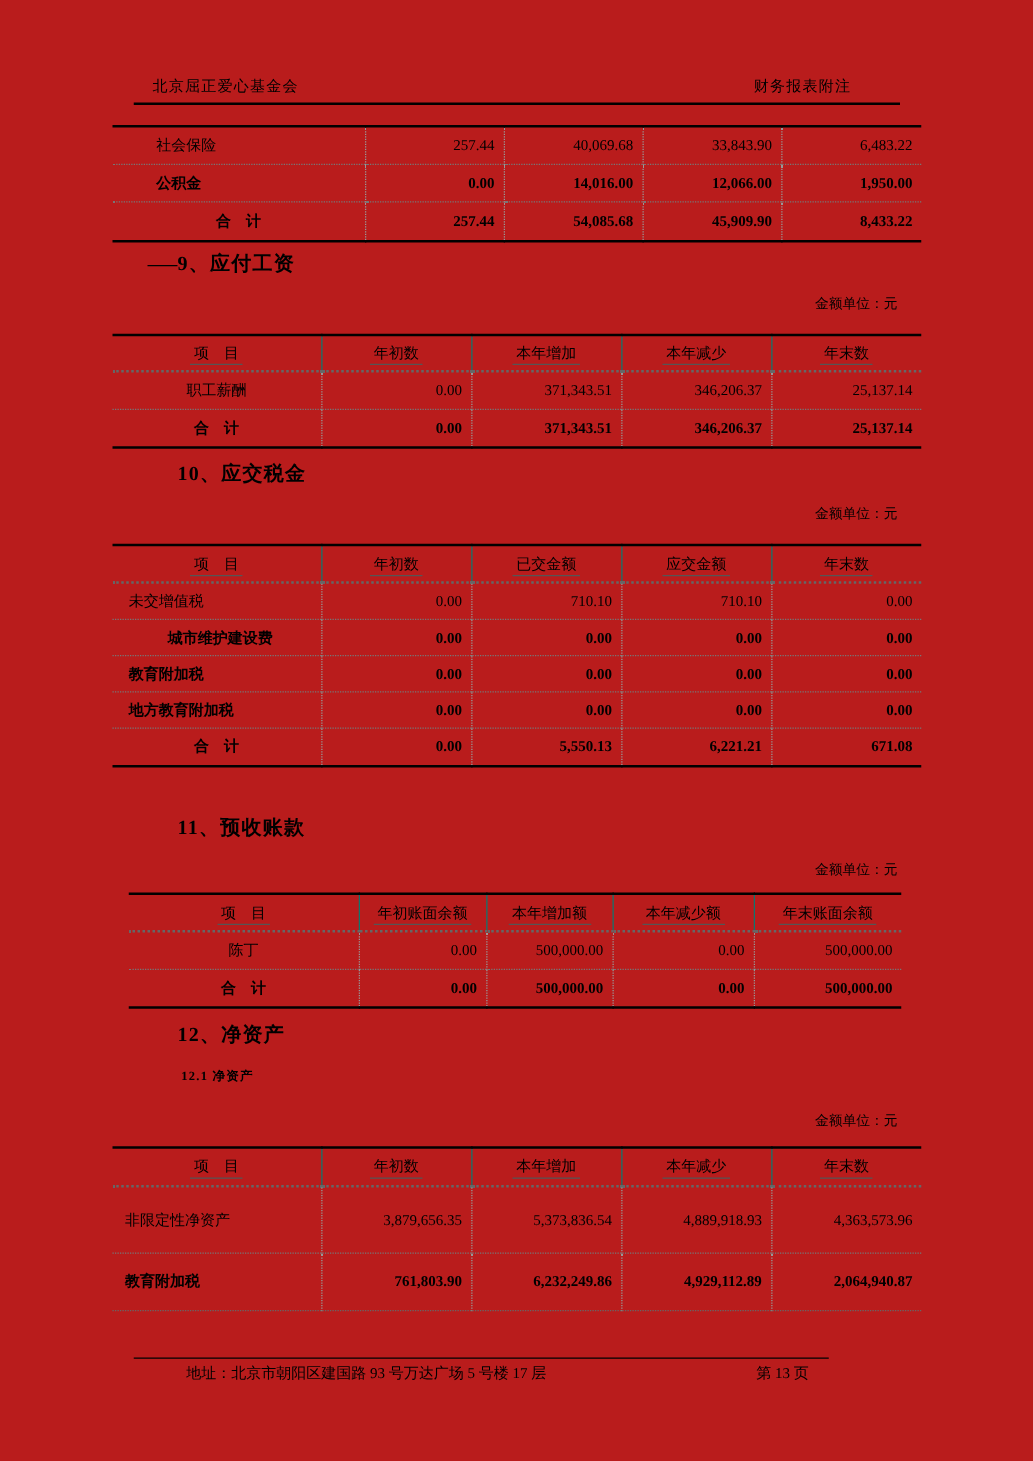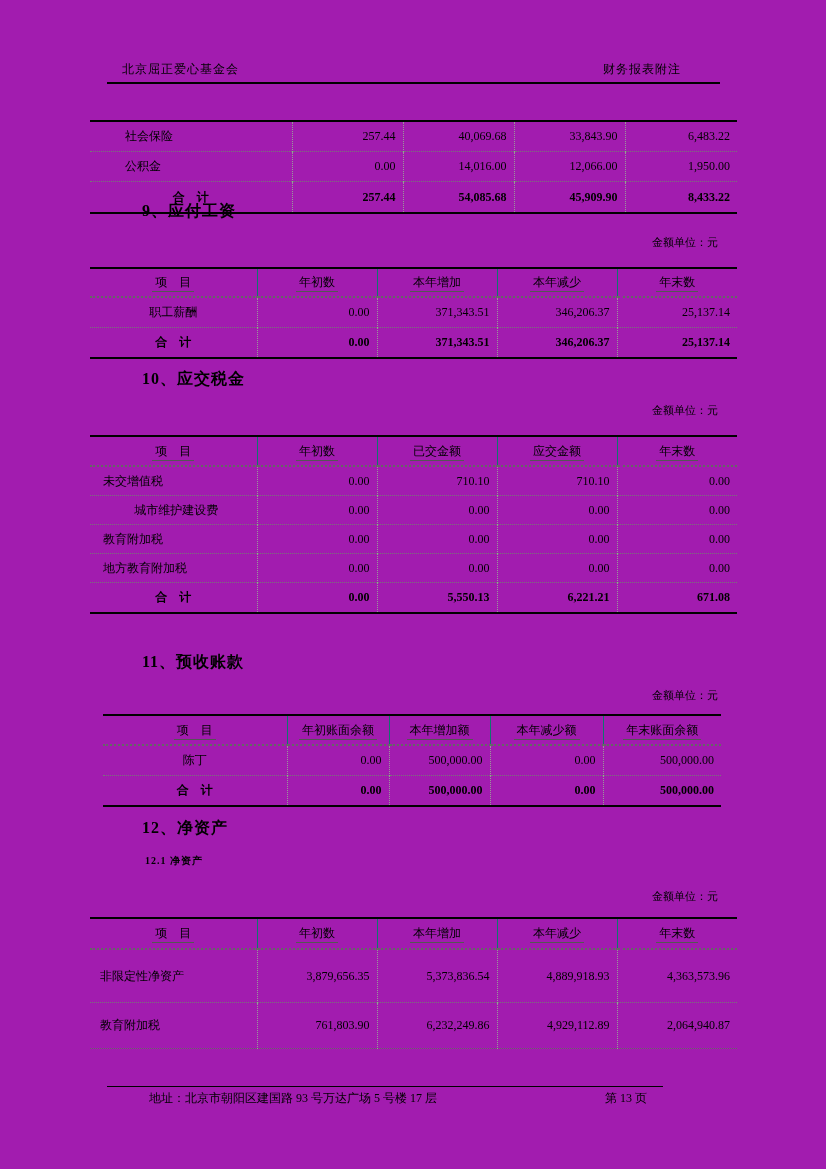--- a/index.html
+++ b/index.html
@@ -1,20 +1,20 @@
 <!DOCTYPE html>
 <html><head>
 <meta charset="utf-8">
 <style>
   html,body { margin:0; padding:0; background:#e8e8e8; }
   .page {
     position:relative;
     width:826px; height:1169px;
     margin:0 auto;
-    background:#a21caf;
+    background:#b91c1c;
     font-family:"Liberation Serif","DejaVu Serif",serif;
     color:#000;
     overflow:hidden;
   }
 
   
   .hdr-text { position:absolute; font-size:12px; letter-spacing:1px; white-space:nowrap; }
   .rule { position:absolute; height:0; }
   .hdr-rule { border-top:2px solid #000; }
   .ftr-rule { border-top:1px solid #000; }
@@ -27,38 +27,38 @@
   .unit { position:absolute; width:200px; text-align:right; font-size:11px; white-space:nowrap; }
 
   
   table.tbl { position:absolute; border-collapse:collapse; table-layout:fixed; border-top:2px solid #000; border-bottom:2px solid #000; }
   table.tbl-open { border-bottom:1px dotted #666; }
   .tbl td { font-size:12px; padding:0 7px; vertical-align:middle; white-space:nowrap; overflow:hidden; }
   .tbl td.num { text-align:right; }
   .tbl td.ctr { text-align:center; }
   .tbl tr.body td + td { border-left:1px dotted #999; }
   .tbl tr.head td + td { border-left:1px solid #0f766e; }
-  .tbl tr.body + tr.body td { border-top:1px dotted #777; }
+  .tbl tr.body + tr.body td { border-top:1px dotted #777;font-weight:bold; }
   .tbl tr.head td { border-bottom:2px dotted #666; }
   .tbl tr.total td { font-weight:bold; }
   .hu { border-bottom:1px solid #555; padding:0 3px 2px 3px; }
   .ind35 { padding-left:35px !important; }
   .ind13 { padding-left:13px !important; }
   .ind10 { padding-left:10px !important; }
 </style>
 </head>
 <body>
 
 <div class="page">
 
   <span class="hdr-text" style="left:122px; top:61px;">北京屈正爱心基金会</span>
   <span class="hdr-text" style="left:603px; top:61px;">财务报表附注</span>
   <div class="rule hdr-rule" style="left:107px; top:82px; width:613px;"></div>
 
-  <table class="tbl" style="left:90px; top:100px; width:647px;margin-top:20px;">
+  <table class="tbl" style="left:90px; top:100px; width:647px;">
     <colgroup>
         <col style="width:202px">
         <col style="width:111px">
         <col style="width:111px">
         <col style="width:111px">
         <col style="width:112px">
       </colgroup>
     <tbody>
         <tr class="body">
       <td class="ind35" style="height:29px;">社会保险</td>

